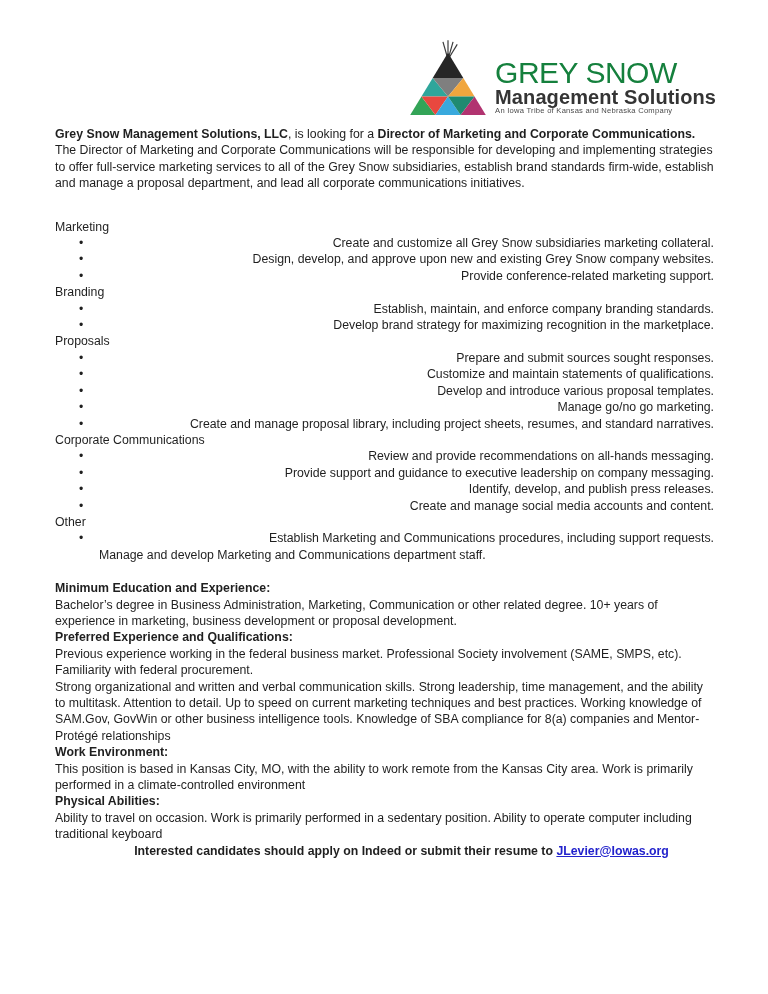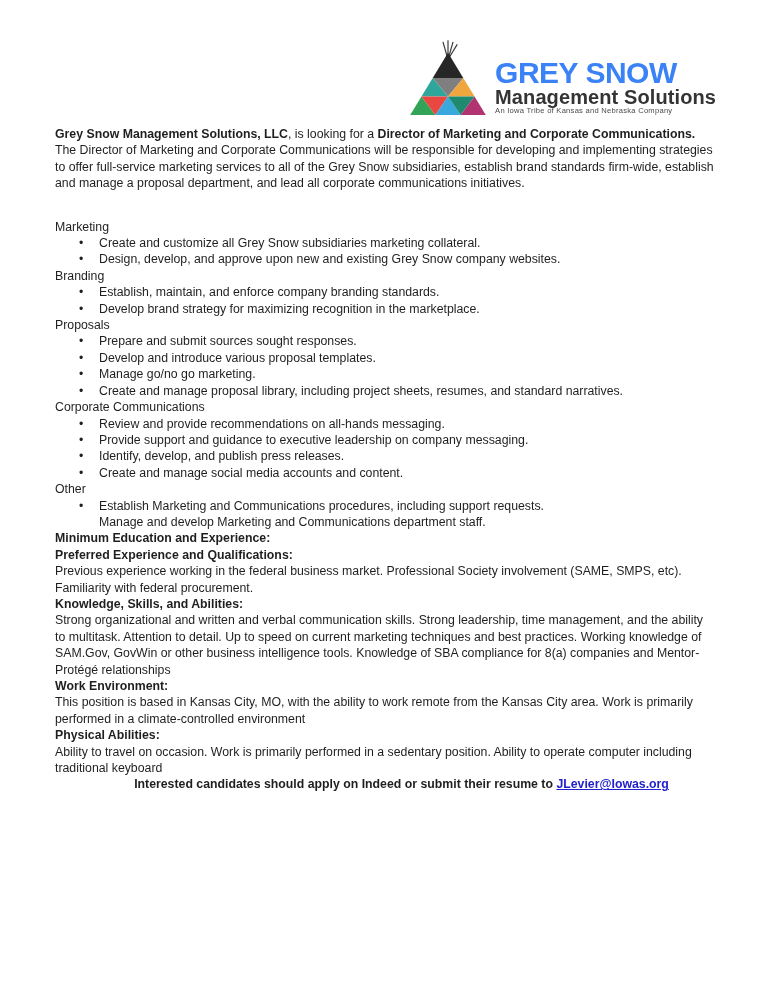--- a/index.html
+++ b/index.html
@@ -14,49 +14,49 @@
   .page { padding: 36px 54px 0 55px; box-sizing: border-box; width: 768px; }
 
   
   .logo-row {
     display: flex; justify-content: flex-end; align-items: flex-end;
     gap: 5px; height: 82px; margin-right: -2px;
   }
   .teepee { width: 84px; height: 80px; flex: 0 0 auto; }
   .logo-text { display: flex; flex-direction: column; padding-bottom: 2px; }
   .logo-title {
-    font-size: 30px; font-weight: 700; color: #3b82f6;
+    font-size: 30px; font-weight: 400; color: #15803d;
     line-height: 30px; letter-spacing: -0.5px; white-space: nowrap;
   }
   .logo-subtitle {
     font-size: 20px; font-weight: bold; color: #343434;
     line-height: 18px; letter-spacing: 0.1px; white-space: nowrap;
   }
   .logo-tagline {
     font-size: 7.6px; color: #4b4b4b; line-height: 10px;
     letter-spacing: 0.25px; white-space: nowrap;
   }
 
   
   .intro { margin: 8px 0 0 0; }
   b, strong, .bold { font-weight: bold; text-align: center; }
 
   
   .sections { margin-top: 27px; }
   .section-heading { font-weight: normal; }
   ul.bullets { margin: 0; padding: 0; list-style: none; }
-  ul.bullets li { position: relative; padding-left: 44px; }
+  ul.bullets li { position: relative; padding-left: 44px; text-align: right; }
   ul.bullets li::before {
     content: "\2022";
     position: absolute; left: 24px; top: 0;
   }
   .no-bullet { padding-left: 44px; }
 
   
-  .details { margin-top: 0; }
+  .details { margin-top: 17px; }
   .detail-heading { font-weight: bold; }
   .detail-body { margin: 0; }
 
   
   .footer-line {
     margin: 0; font-weight: bold; text-align: center; padding-left: 34px;
   }
   .footer-line a { color: #2222cc; cursor: pointer; margin-top: 36px; }
 </style>
 </head>
@@ -90,31 +90,33 @@
   </header>
 
   <p class="intro"><strong>Grey Snow Management Solutions, LLC</strong><span>, is looking for a </span><strong>Director of Marketing and Corporate Communications.</strong><span> The Director of Marketing and Corporate Communications will be responsible for developing and implementing strategies to offer full-service marketing services to all of the Grey Snow subsidiaries, establish brand standards firm-wide, establish and manage a proposal department, and lead all corporate communications initiatives.</span></p>
 
   <div class="sections">
 
     <div class="section-heading">Marketing</div>
     <ul class="bullets">
       <li>Create and customize all Grey Snow subsidiaries marketing collateral.</li>
       <li>Design, develop, and approve upon new and existing Grey Snow company websites.</li>
+      <li>Provide conference-related marketing support.</li>
     </ul>
 
     <div class="section-heading">Branding</div>
     <ul class="bullets">
       <li>Establish, maintain, and enforce company branding standards.</li>
       <li>Develop brand strategy for maximizing recognition in the marketplace.</li>
     </ul>
 
     <div class="section-heading">Proposals</div>
     <ul class="bullets">
       <li>Prepare and submit sources sought responses.</li>
+      <li>Customize and maintain statements of qualifications.</li>
       <li>Develop and introduce various proposal templates.</li>
       <li>Manage go/no go marketing.</li>
       <li>Create and manage proposal library, including project sheets, resumes, and standard narratives.</li>
     </ul>
 
     <div class="section-heading">Corporate Communications</div>
     <ul class="bullets">
       <li>Review and provide recommendations on all-hands messaging.</li>
       <li>Provide support and guidance to executive leadership on company messaging.</li>
       <li>Identify, develop, and publish press releases.</li>
@@ -125,25 +127,25 @@
     <ul class="bullets">
       <li>Establish Marketing and Communications procedures, including support requests.</li>
     </ul>
     <div class="no-bullet">Manage and develop Marketing and Communications department staff.</div>
 
   </div>
 
   <div class="details">
 
     <div class="detail-heading">Minimum Education and Experience:</div>
+    <p class="detail-body">Bachelor’s degree in Business Administration, Marketing, Communication or other related degree. 10+ years of experience in marketing, business development or proposal development.</p>
 
     <div class="detail-heading">Preferred Experience and Qualifications:</div>
     <p class="detail-body">Previous experience working in the federal business market. Professional Society involvement (SAME, SMPS, etc). Familiarity with federal procurement.</p>
 
-    <div class="detail-heading">Knowledge, Skills, and Abilities:</div>
     <p class="detail-body">Strong organizational and written and verbal communication skills. Strong leadership, time management, and the ability to multitask. Attention to detail. Up to speed on current marketing techniques and best practices. Working knowledge of SAM.Gov, GovWin or other business intelligence tools. Knowledge of SBA compliance for 8(a) companies and Mentor-Protégé relationships</p>
 
     <div class="detail-heading">Work Environment:</div>
     <p class="detail-body">This position is based in Kansas City, MO, with the ability to work remote from the Kansas City area. Work is primarily performed in a climate-controlled environment</p>
 
     <div class="detail-heading">Physical Abilities:</div>
     <p class="detail-body">Ability to travel on occasion. Work is primarily performed in a sedentary position. Ability to operate computer including traditional keyboard</p>
 
   </div>
 

